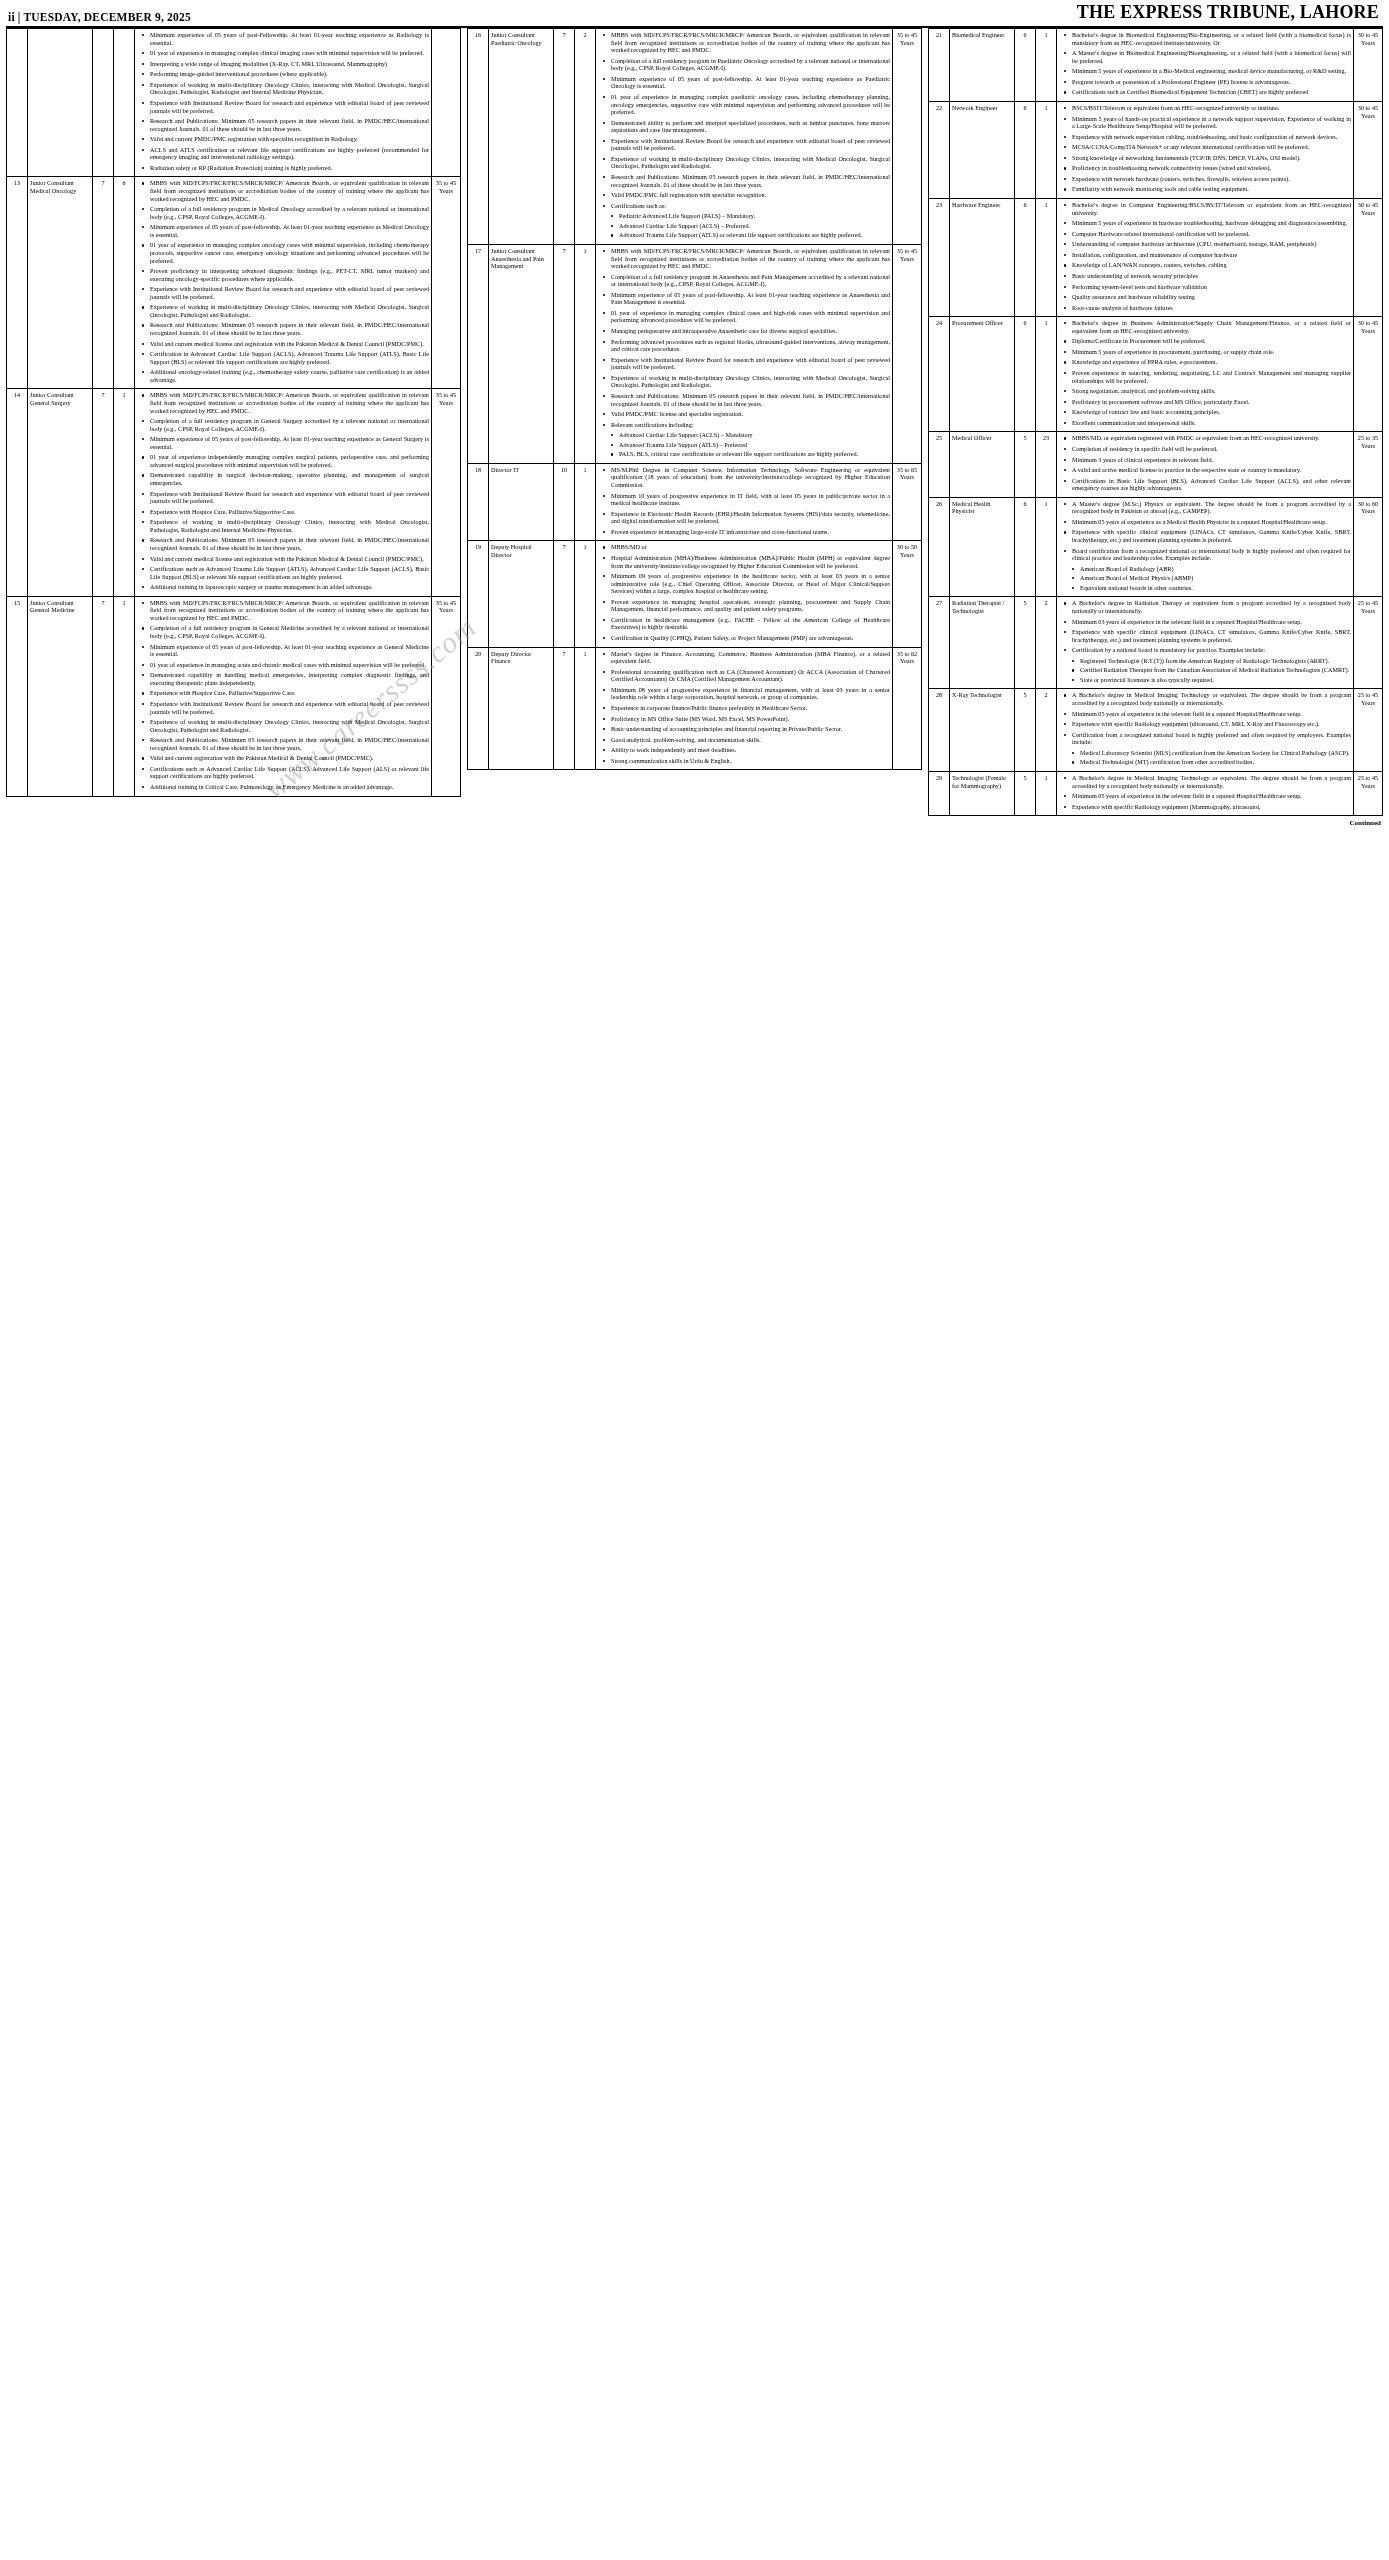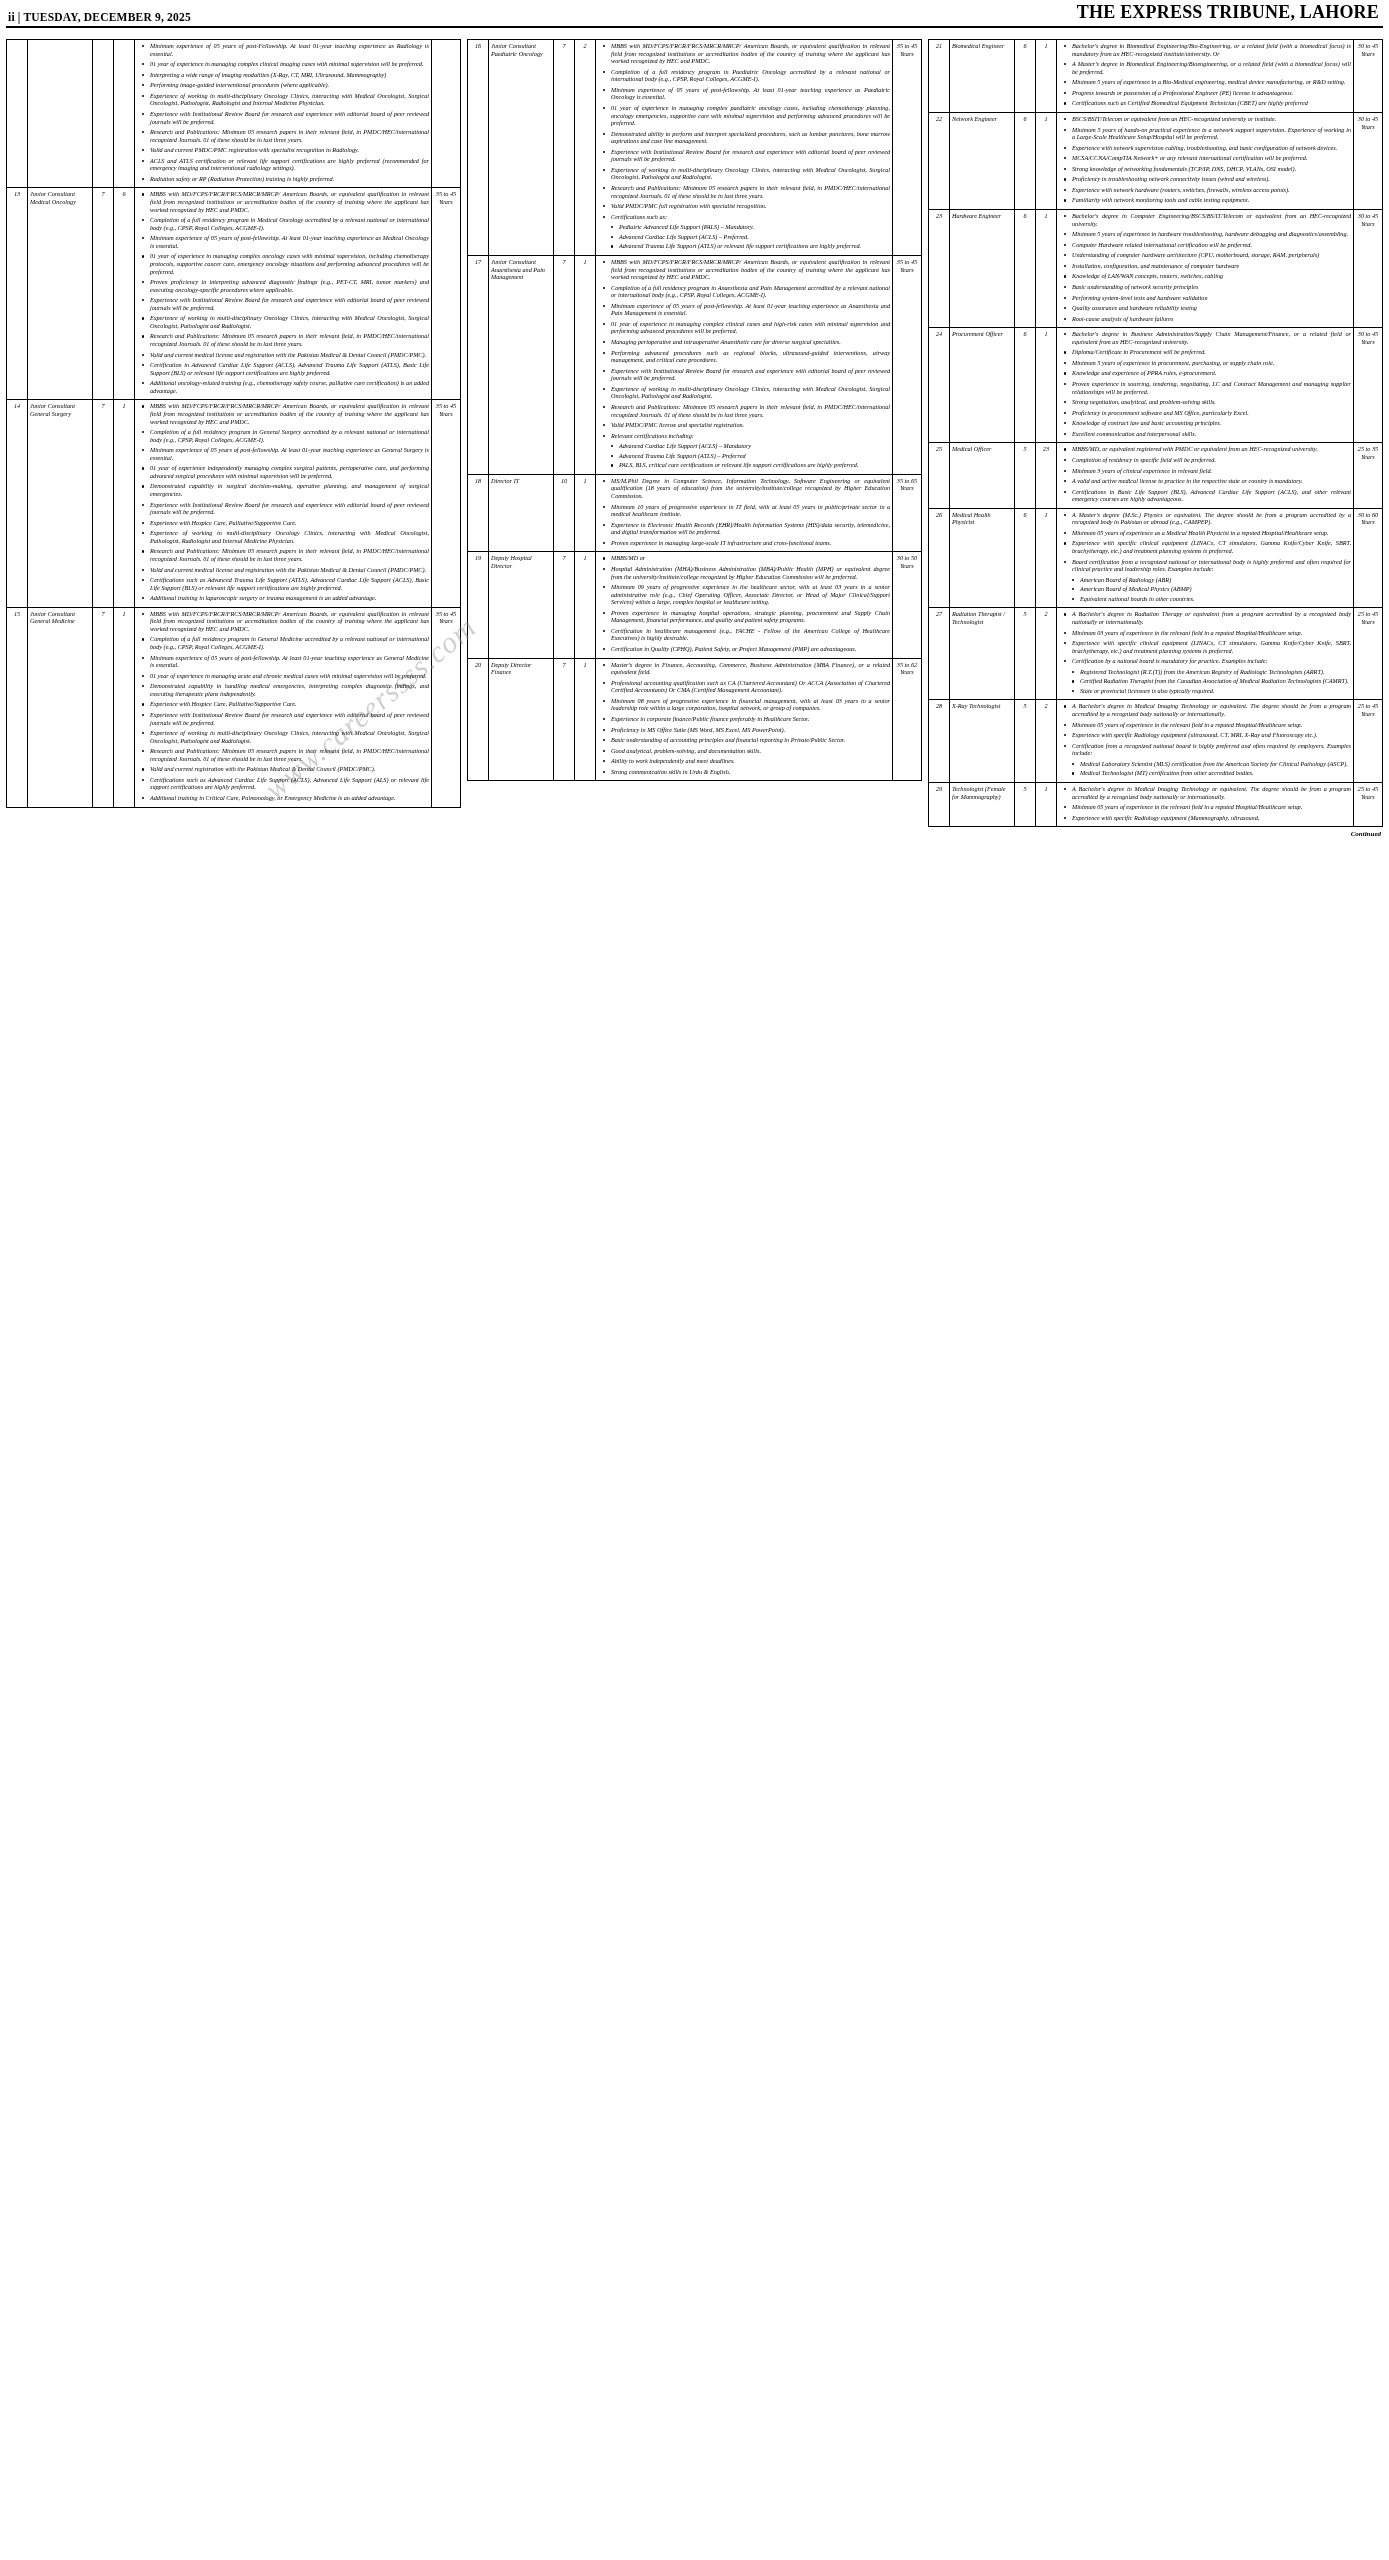--- a/index.html
+++ b/index.html
@@ -8,26 +8,26 @@
     font-family:"Liberation Serif", serif;
     color:#000;
     -webkit-font-smoothing:none;
   }
   .page{width:1389px;position:relative;box-sizing:border-box;padding:0 6px 4px 6px;}
   
   .masthead{
     display:flex;align-items:flex-end;justify-content:space-between;
     border-bottom:2px solid #000;
     padding:2px 4px 3px 2px;
-    margin-bottom:11px;
+    margin-bottom:0;
   }
   .mast-left{font-size:11.5px;font-weight:bold;letter-spacing:.2px;}
   .mast-right{font-size:18px;font-weight:bold;letter-spacing:.2px;}
   
-  .cols{display:flex;gap:6px;align-items:flex-start;font-style:italic;}
+  .cols{display:flex;gap:6px;align-items:flex-start;}
   .col{flex:1 1 0;min-width:0;}
   table.tbl{
     width:100%;
     border-collapse:collapse;
     table-layout:fixed;
   }
   table.tbl td{
     border:1px solid #000;
     vertical-align:top;
     padding:2px 2px;

